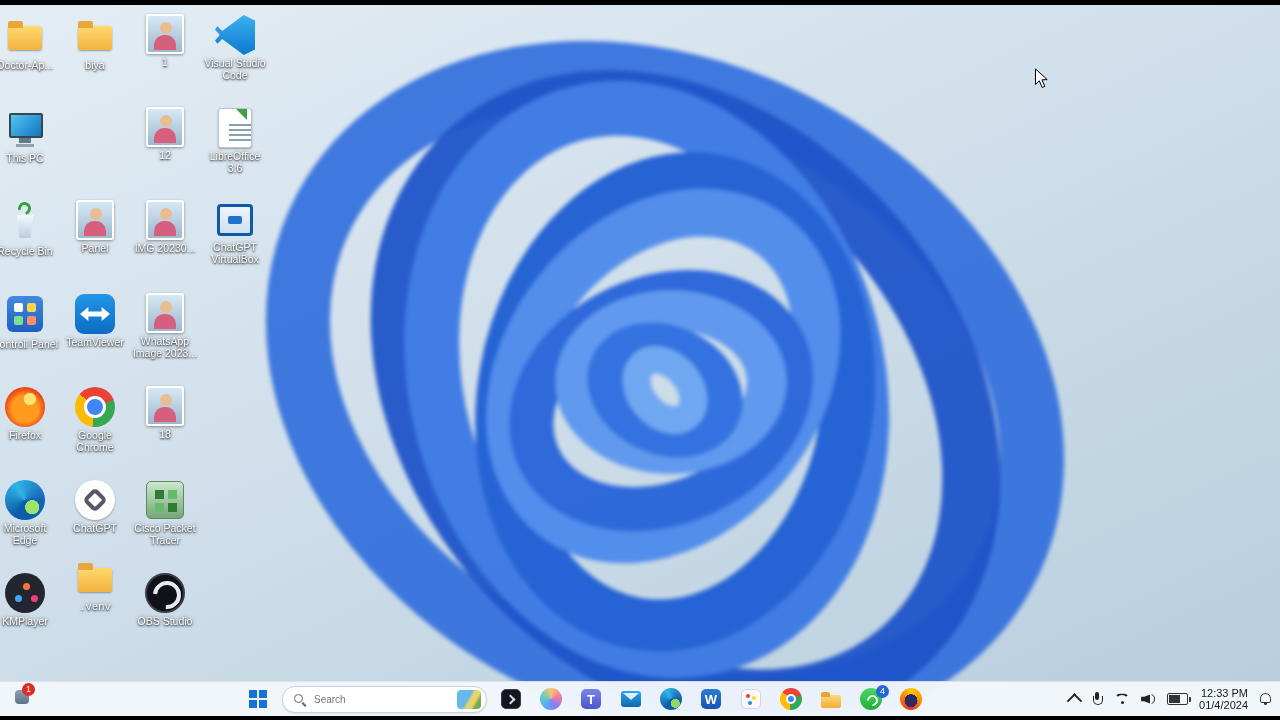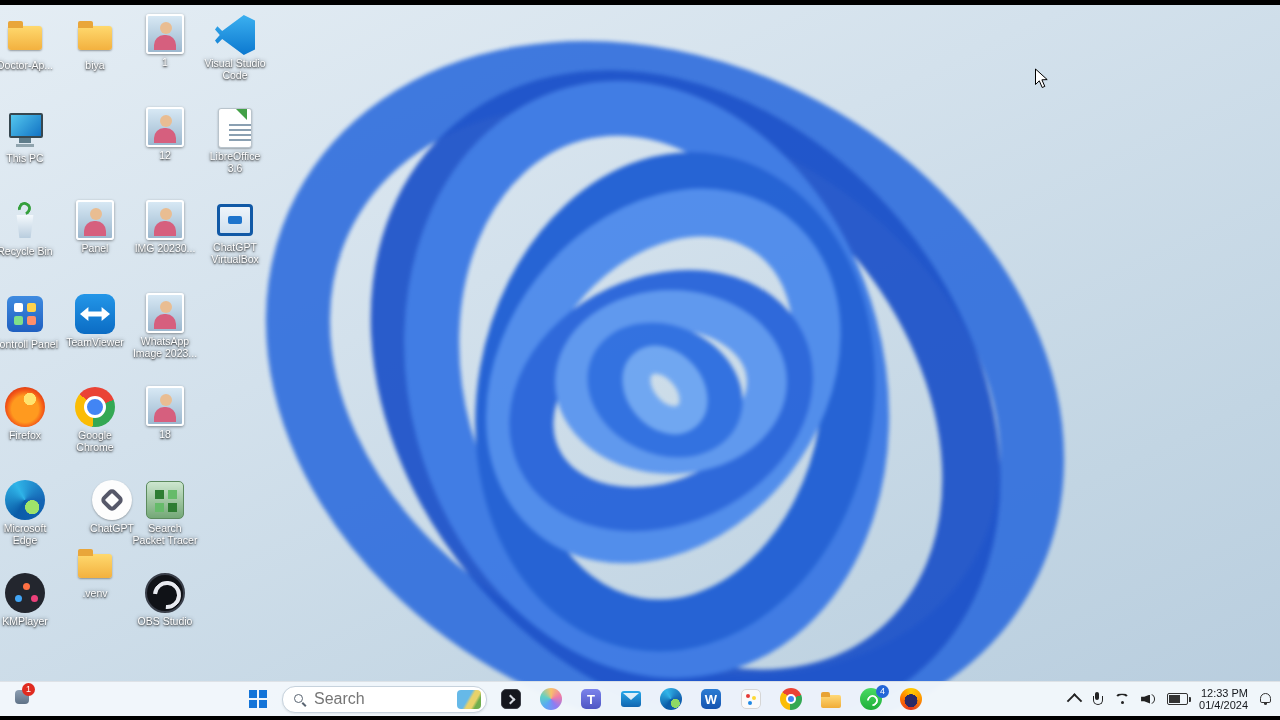--- a/index.html
+++ b/index.html
@@ -110,21 +110,21 @@
     color:#fff;font-weight:bold;font-size:13px;z-index:1;pointer-events:none;}
   .tb-badge{position:absolute;top:1px;right:0;min-width:13px;height:13px;border-radius:7px;background:#d93025;color:#fff;
     font-size:9px;line-height:13px;text-align:center;padding:0 2px;box-sizing:border-box;z-index:2;}
   .tb-badge:empty{display:none;}
 
   .art-start::before{content:'';position:absolute;left:4px;top:4px;width:8px;height:8px;background:#1374d8;
     box-shadow:10px 0 0 #1374d8,0 10px 0 #1374d8,10px 10px 0 #1374d8;}
 
   .search-box{display:flex;align-items:center;gap:6px;width:188px;height:25px;border-radius:13px;background:#fff;
     border:1px solid #c6d2dd;box-shadow:0 1px 2px rgba(0,0,0,.08);padding:0 5px 0 10px;}
-  .search-input{border:none;outline:none;flex:1;font-size:16px;color:#333;background:transparent;min-width:0;
+  .search-input{border:none;outline:none;flex:1;font-size:10px;color:#333;background:transparent;min-width:0;
     font-family:"Liberation Sans",sans-serif;}
   .glyph-search{position:relative;width:13px;height:13px;flex:none;}
   .glyph-search::before{content:'';position:absolute;left:1px;top:1px;width:7px;height:7px;border:1.6px solid #5a6572;border-radius:50%;}
   .glyph-search::after{content:'';position:absolute;left:9.5px;top:9.5px;width:5px;height:1.8px;background:#5a6572;
     transform:rotate(45deg);transform-origin:0 0;}
   .search-img{width:24px;height:19px;border-radius:4px;flex:none;
     background:linear-gradient(120deg,#66b9e8 0 45%,#e8d26b 55% 70%,#6fae4e 80%);}
 
   .art-terminal::before{content:'';position:absolute;inset:3px;border-radius:5px;background:#15171e;border:1px solid #3a3d46;}
   .art-terminal::after{content:'';position:absolute;left:9px;top:10px;width:5px;height:5px;
@@ -241,25 +241,25 @@
         <div class="dlabel">Panel</div>
       </div>
       <div class="dicon" style="left: 62px; top: 380px;">
         <div class="art art-chrome"></div>
         <div class="dlabel">Google Chrome</div>
       </div>
       <div class="dicon" style="left: 62px; top: 287px;">
         <div class="art art-teamviewer"></div>
         <div class="dlabel">TeamViewer</div>
       </div>
-      <div class="dicon" style="left: 79px; top: 473px;">
+      <div class="dicon" style="left: 62px; top: 473px;">
         <div class="art art-chatgpt"></div>
         <div class="dlabel">ChatGPT</div>
       </div>
-      <div class="dicon" style="left: 62px; top: 536px;">
+      <div class="dicon" style="left: 62px; top: 550px; font-family: Liberation Mono, monospace;">
         <div class="art art-folder"></div>
         <div class="dlabel">.venv</div>
       </div>
       <div class="dicon" style="left: 132px; top: 8px;">
         <div class="art art-photo"></div>
         <div class="dlabel">1</div>
       </div>
       <div class="dicon" style="left: 132px; top: 101px;">
         <div class="art art-photo"></div>
         <div class="dlabel">12</div>
@@ -271,21 +271,21 @@
       <div class="dicon" style="left: 132px; top: 287px;">
         <div class="art art-photo"></div>
         <div class="dlabel">WhatsApp Image 2023...</div>
       </div>
       <div class="dicon" style="left: 132px; top: 380px;">
         <div class="art art-photo"></div>
         <div class="dlabel">18</div>
       </div>
       <div class="dicon" style="left: 132px; top: 473px;">
         <div class="art art-cisco"></div>
-        <div class="dlabel">Search Packet Tracer</div>
+        <div class="dlabel">Cisco Packet Tracer</div>
       </div>
       <div class="dicon" style="left: 202px; top: 8px;">
         <div class="art art-vscode"></div>
         <div class="dlabel">Visual Studio Code</div>
       </div>
       <div class="dicon" style="left: 132px; top: 566px;">
         <div class="art art-obs"></div>
         <div class="dlabel">OBS Studio</div>
       </div>
       <div class="dicon" style="left: 202px; top: 101px;">

